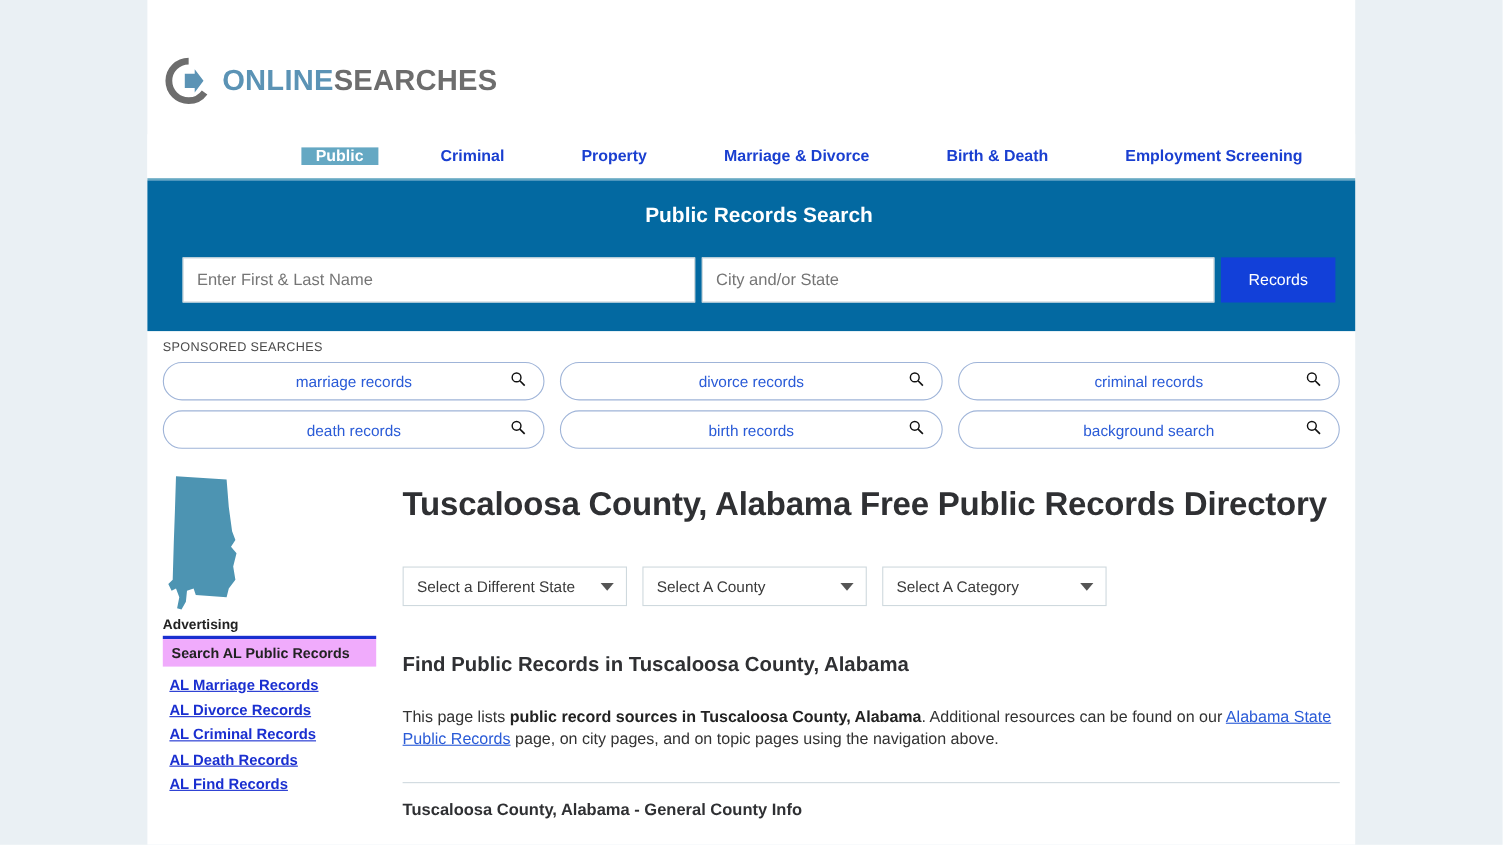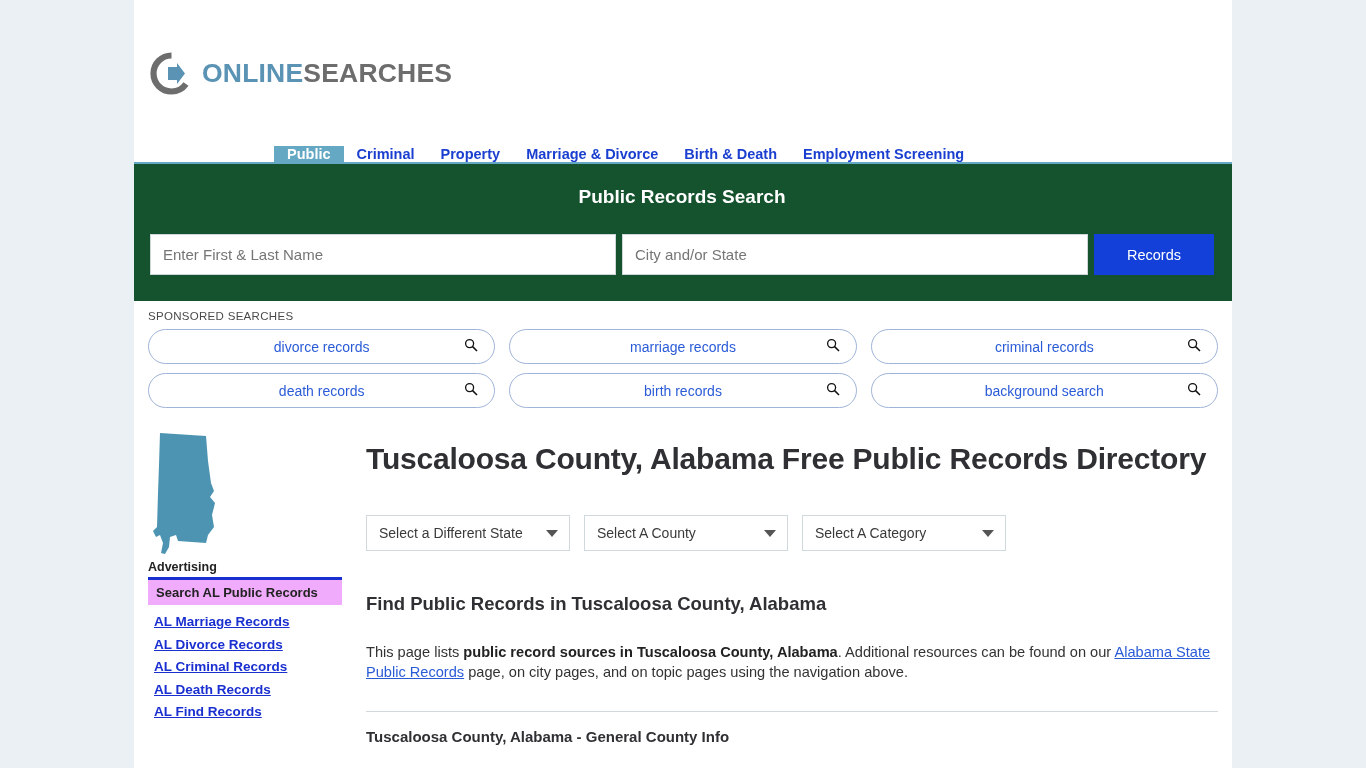--- a/index.html
+++ b/index.html
@@ -20,33 +20,34 @@
   
   .logo-area { height: 80px; padding: 10px 0 0 16px; margin-top: 42px; }
   .logo { display: flex; align-items: center; gap: 9px; }
   .logo-mark { width: 43px; height: 43px; flex: 0 0 43px; }
   .logo-text { font-size: 26.5px; font-weight: bold; letter-spacing: 0.2px; line-height: 1; }
   .logo-online { color: #5b93b5; }
   .logo-searches { color: #6d6d6d; }
 
   
   .nav {
-    height: 42px; display: flex; align-items: flex-end;
+    height: 42px; display: flex; align-items: center;
     padding-left: 140px; border-bottom: 2px solid #65a8c3;
     background: #fff;
+    gap: 44px;
   }
   .nav-item {
     display: flex; align-items: center; padding: 0 13px;
     font-size: 14.5px; font-weight: bold; color: #1a3fd0;
     cursor: pointer; white-space: nowrap;
   }
   .nav-item.active { background: #65a8c3; color: #ffffff; }
 
   
-  .hero { background: #14532d; padding: 22px 18px 26px 16px; }
+  .hero { background: #0369a1; padding: 22px 18px 26px 32px; }
   .hero-title {
     text-align: center; color: #ffffff; font-size: 19px;
     font-weight: bold; margin: 0 0 26px 0;
   }
   .hero-form { display: flex; align-items: stretch; }
   .hero-input {
     height: 41px; border: 1px solid #ccd6db; background: #fff;
     font-size: 15px; color: #6e6e6e; padding: 0 12px;
     font-family: "Liberation Sans", sans-serif; outline: none;
   }
@@ -158,30 +159,30 @@
         <input class="hero-input loc" type="text" placeholder="City and/or State" style="">
         <button class="hero-btn">Records</button>
       </div>
     </div>
 
     <div class="sponsored">
       <div class="sponsored-label">SPONSORED SEARCHES</div>
 
       <div class="pill-row">
         <div class="pill">
+          <span class="pill-text">marriage records</span>
+          <span class="pill-ico">
+            <svg width="14" height="14" viewBox="0 0 14 14">
+                <circle cx="5.6" cy="5.6" r="4" fill="none" stroke="#111" stroke-width="1.3"></circle>
+                <line x1="8.6" y1="8.6" x2="13" y2="13" stroke="#111" stroke-width="1.5"></line>
+              </svg>
+          </span>
+        </div>
+        <div class="pill">
           <span class="pill-text">divorce records</span>
-          <span class="pill-ico">
-            <svg width="14" height="14" viewBox="0 0 14 14">
-                <circle cx="5.6" cy="5.6" r="4" fill="none" stroke="#111" stroke-width="1.3"></circle>
-                <line x1="8.6" y1="8.6" x2="13" y2="13" stroke="#111" stroke-width="1.5"></line>
-              </svg>
-          </span>
-        </div>
-        <div class="pill">
-          <span class="pill-text">marriage records</span>
           <span class="pill-ico">
             <svg width="14" height="14" viewBox="0 0 14 14">
                 <circle cx="5.6" cy="5.6" r="4" fill="none" stroke="#111" stroke-width="1.3"></circle>
                 <line x1="8.6" y1="8.6" x2="13" y2="13" stroke="#111" stroke-width="1.5"></line>
               </svg>
           </span>
         </div>
         <div class="pill">
           <span class="pill-text">criminal records</span>
           <span class="pill-ico">

